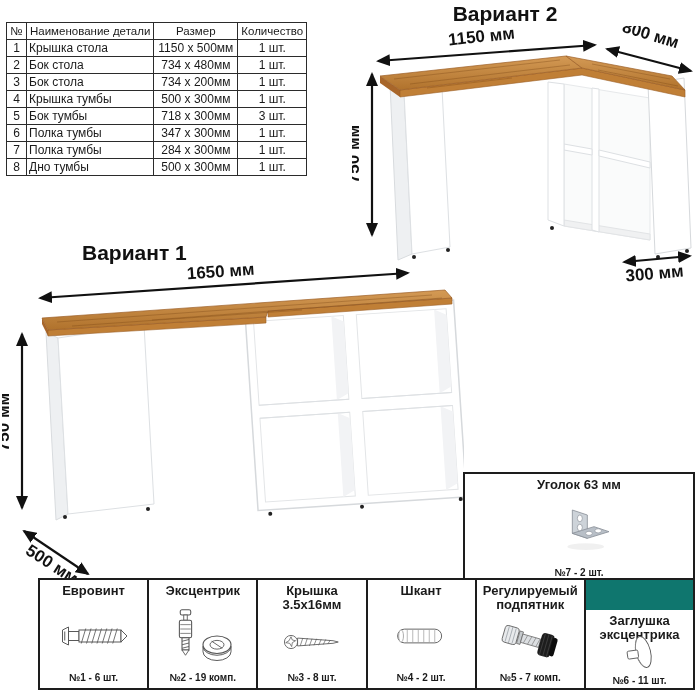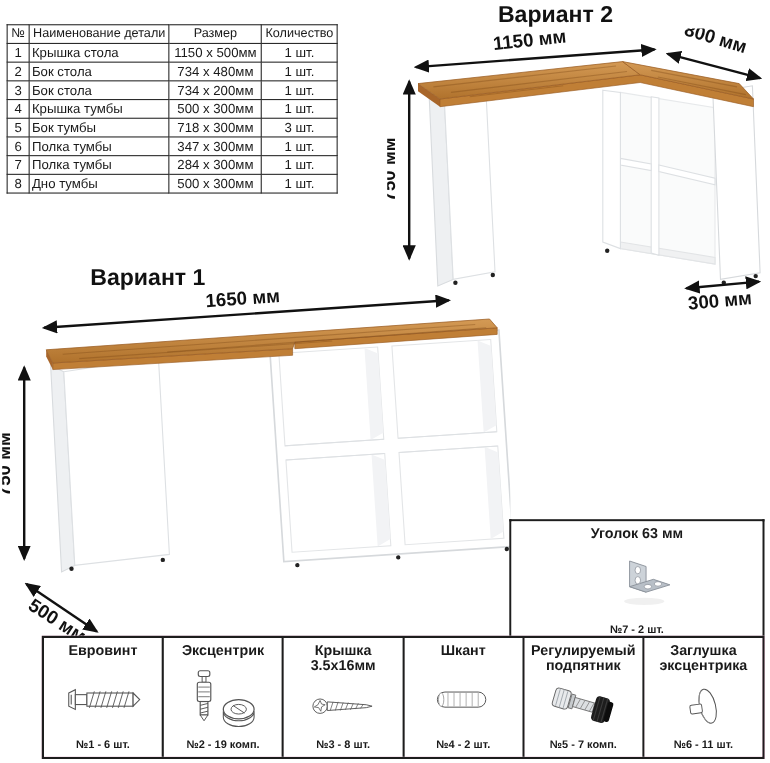--- a/index.html
+++ b/index.html
@@ -16,24 +16,24 @@
 
   
   .variant-title{position:absolute;font-size:21px;font-weight:700;color:#111;}
   #v2-title{left:332px;top:2px;width:346px;text-align:center;}
   #v1-title{left:82px;top:241px;}
 
   svg text.dim{font-family:"Liberation Sans",sans-serif;font-size:17px;font-weight:700;fill:#111;}
 
   
   .hw-row{position:absolute;left:38px;top:578px;width:657px;height:112px;display:flex;
-          border:2px solid #1d1d1d;background:#f9a8d4;box-sizing:border-box;}
+          border:2px solid #1d1d1d;background:#0f766e;box-sizing:border-box;}
   .hw-cell{flex:1 1 0;border-right:2px solid #1d1d1d;display:flex;flex-direction:column;
            align-items:center;justify-content:space-between;padding:4px 2px 5px;box-sizing:border-box;background:#fff;}
-  .hw-cell:last-child{border-right:none;}
+  .hw-cell:last-child{border-right:none;margin-top:30px;}
   .hw-name{font-size:13px;font-weight:700;text-align:center;line-height:1.1;min-height:15px;}
   .hw-count{font-size:10px;font-weight:700;text-align:center;}
   .hw-icon{flex:0 0 auto;}
 
   
   .acc-row{position:absolute;left:463px;top:472px;width:232px;height:106px;display:flex;
            border:2px solid #1d1d1d;border-bottom:none;background:#fff;box-sizing:border-box;}
   .acc-cell{flex:1 1 0;border-right:2px solid #1d1d1d;display:flex;flex-direction:column;
             align-items:center;justify-content:space-between;padding:4px 2px 5px;box-sizing:border-box;background:#fff;gap:12px;}
   .acc-cell:last-child{border-right:none;}

